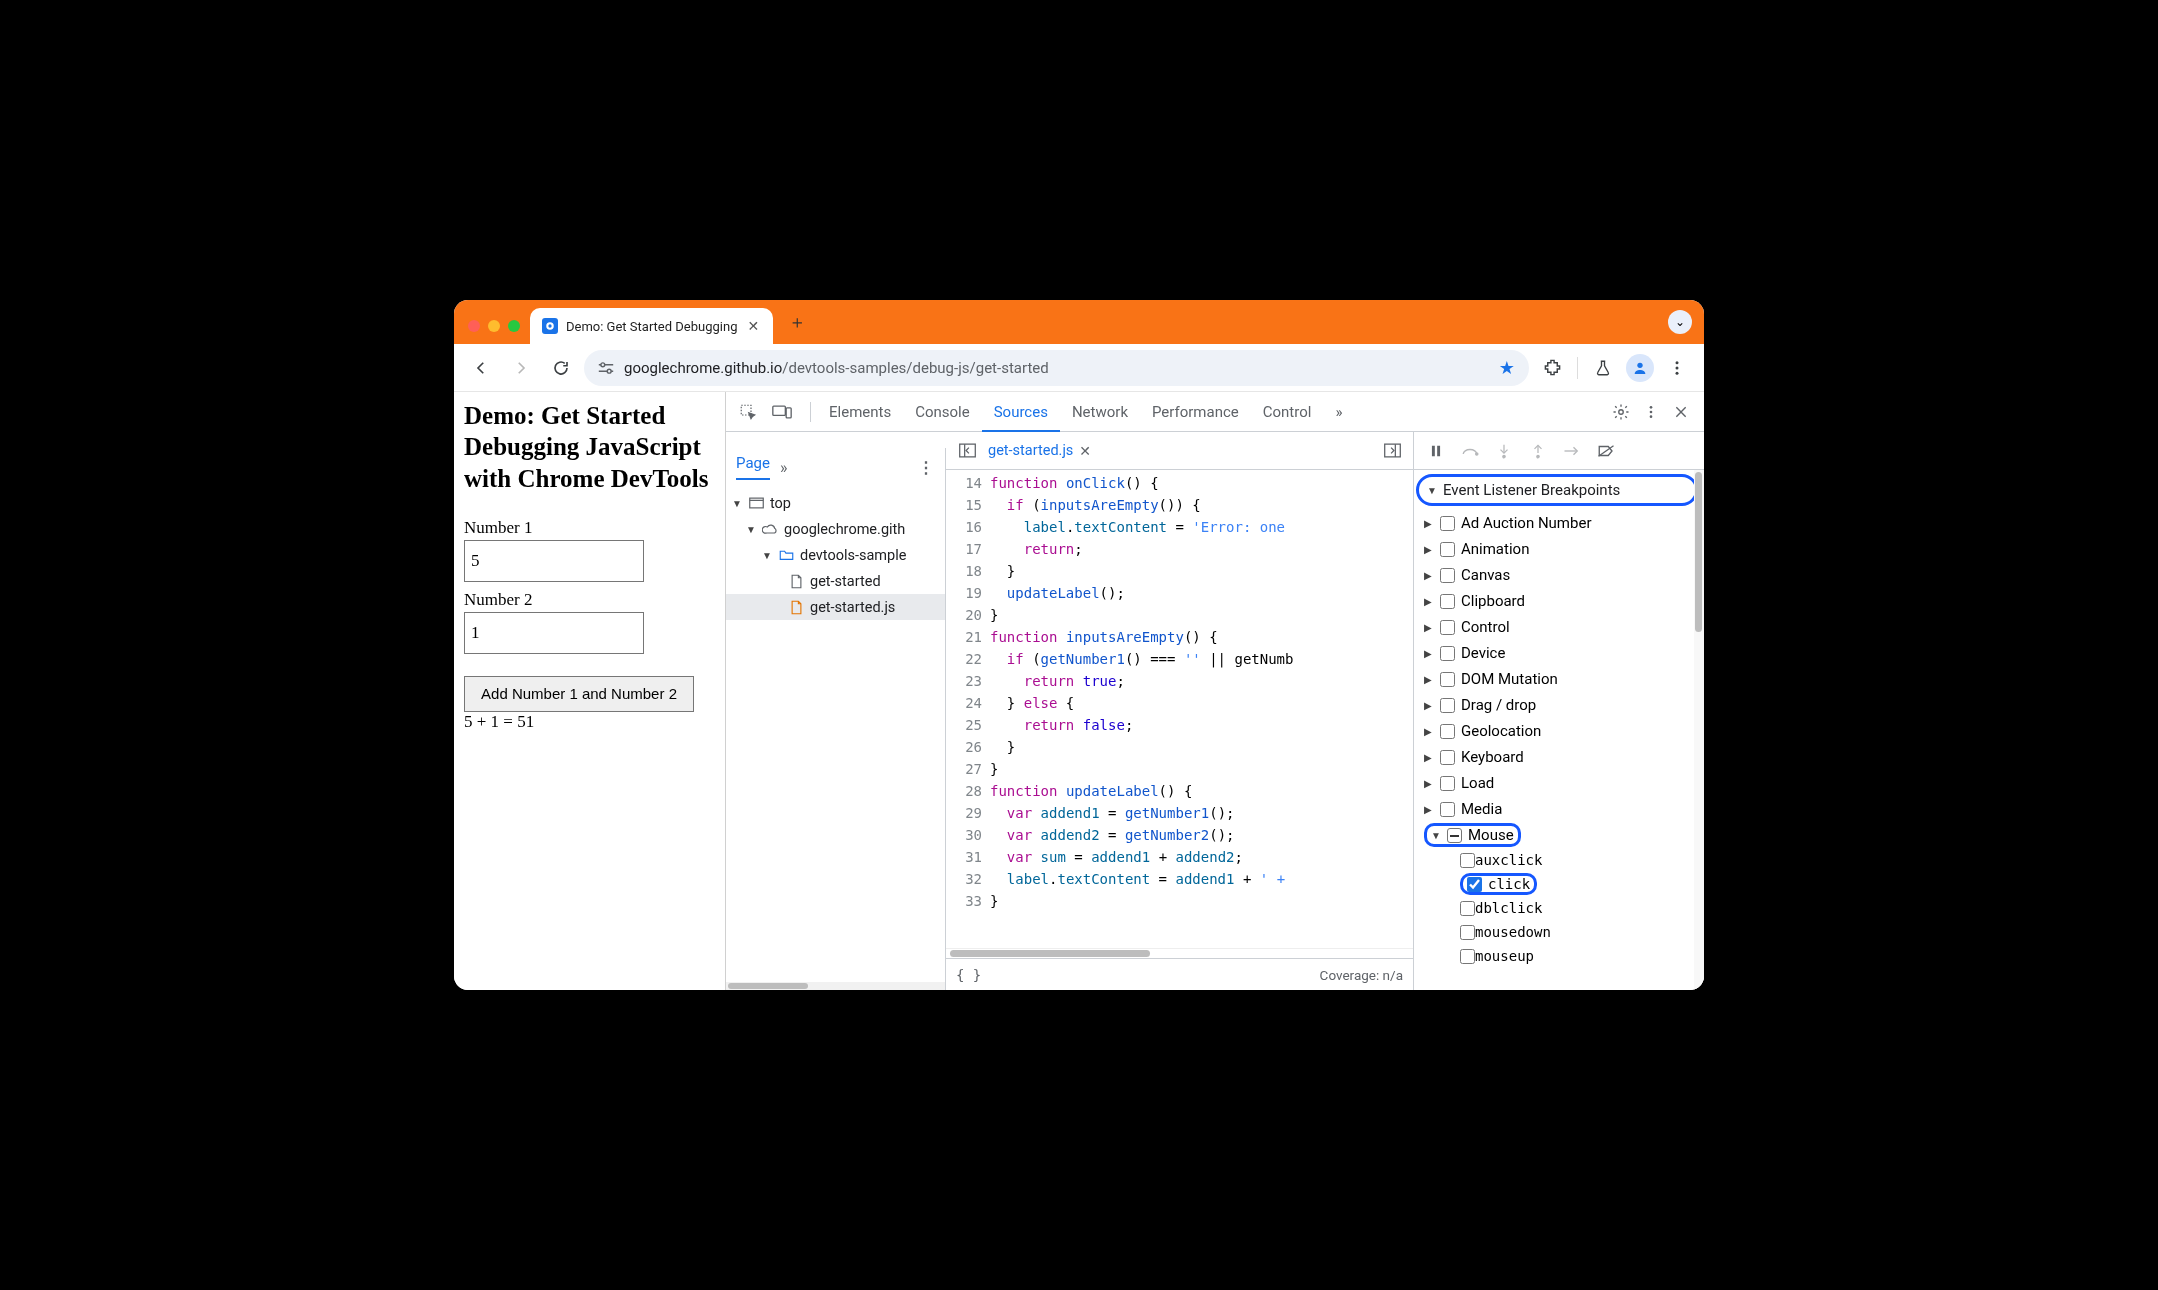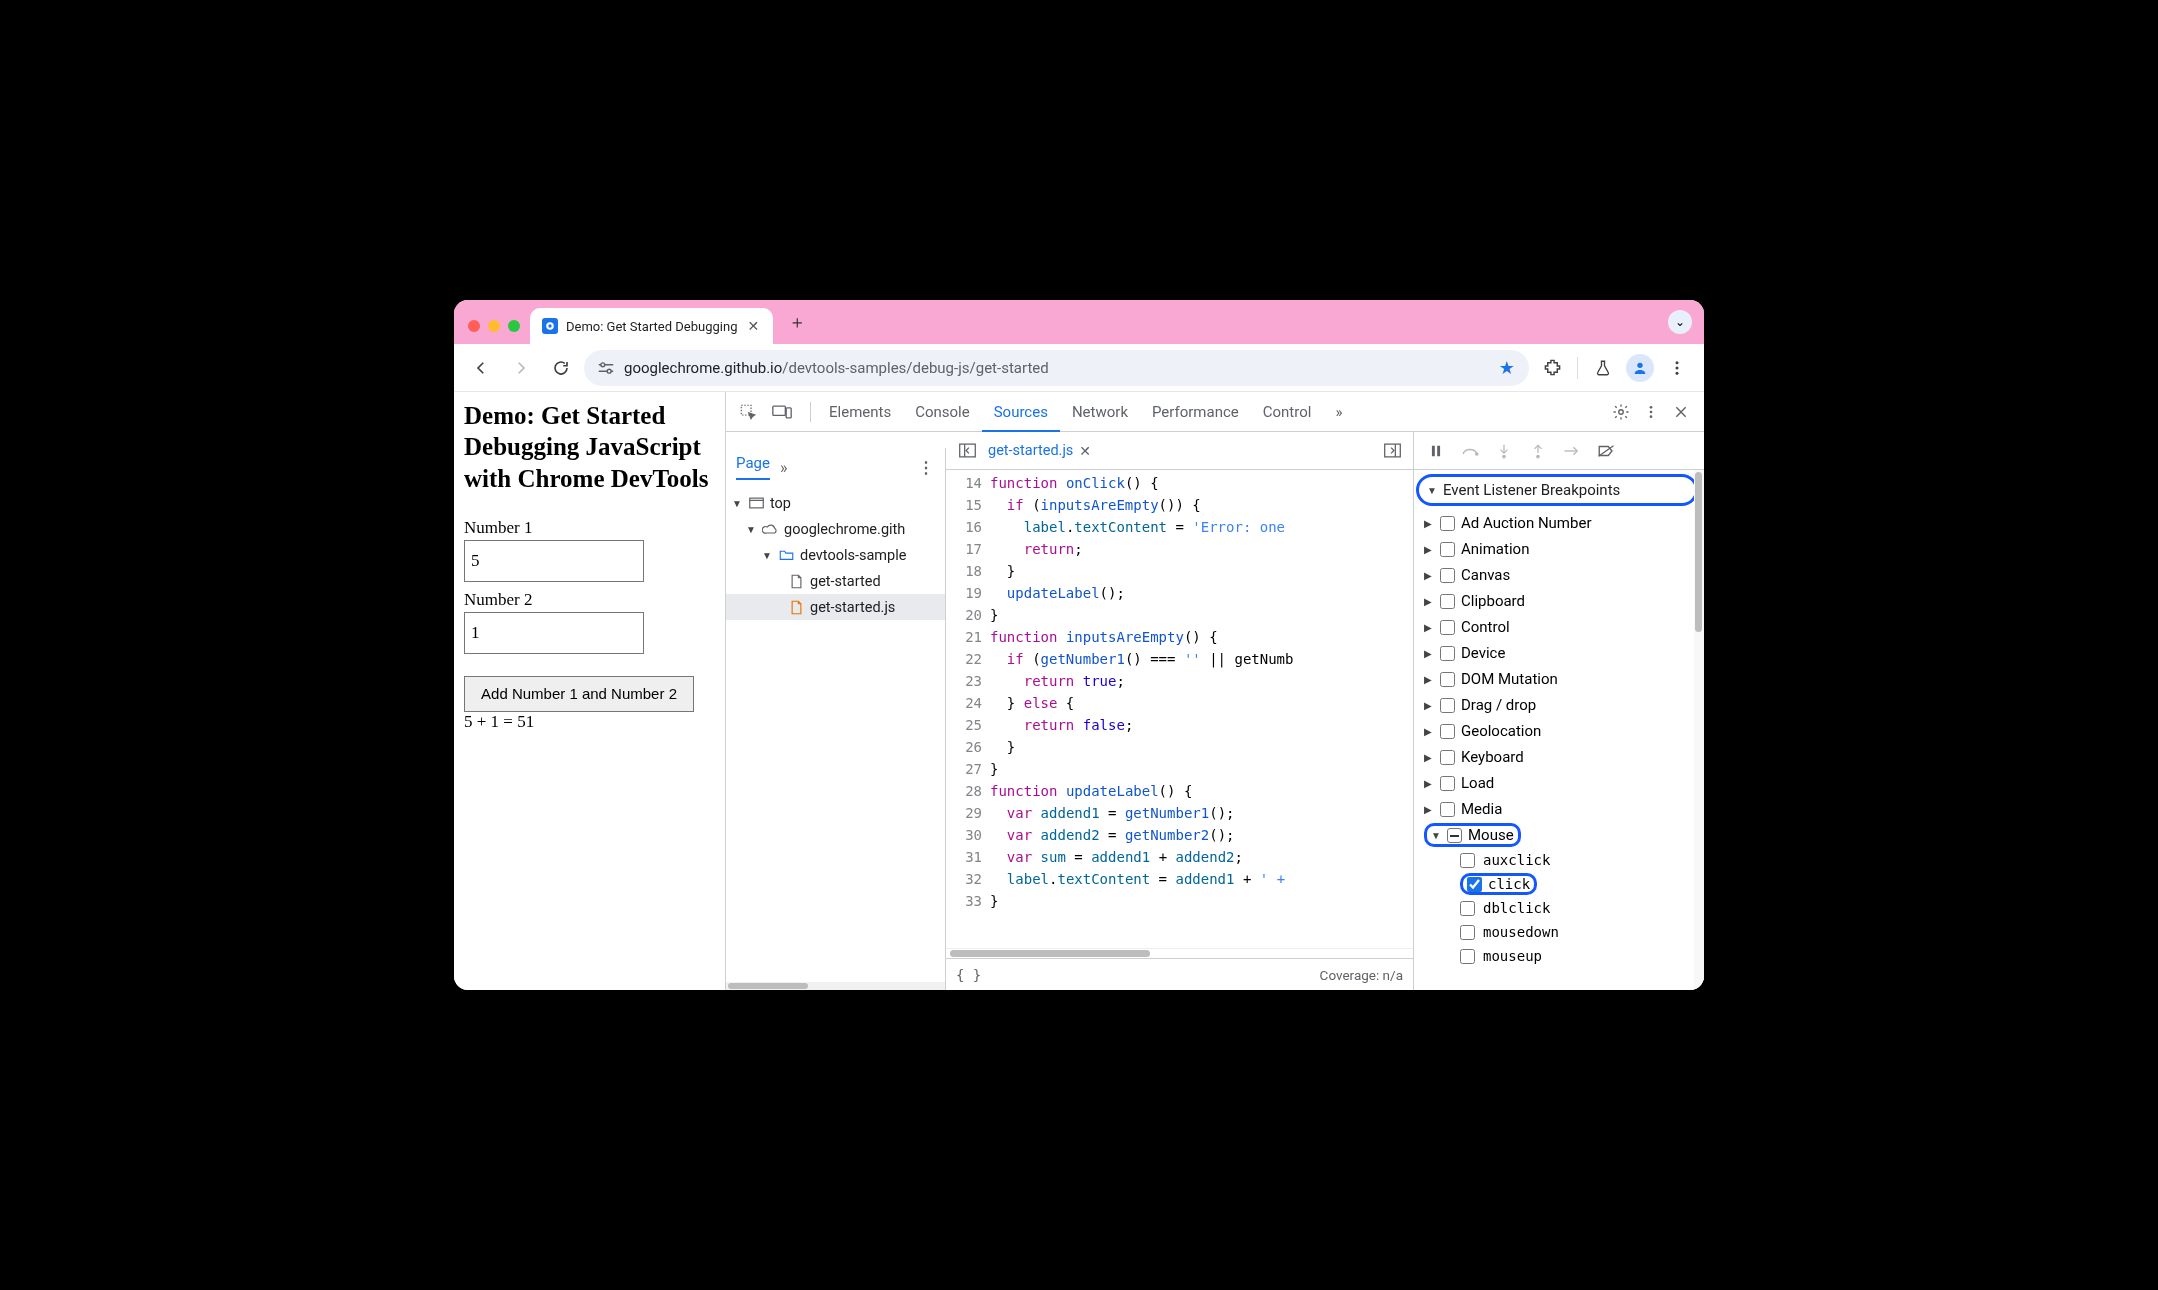--- a/index.html
+++ b/index.html
@@ -18,21 +18,21 @@
     border-radius: 14px;
     overflow: hidden;
     box-shadow: 0 20px 60px rgba(0,0,0,0.5);
     display: flex;
     flex-direction: column;
   }
 
   
   .tabstrip {
     height: 44px;
-    background: #f9a8d4;
+    background: #f97316;
     display: flex;
     align-items: flex-end;
     padding: 0 10px;
     position: relative;
   }
   .traffic-lights { display:flex; gap:8px; align-items:center; margin:0 10px 12px 4px; }
   .tl { width:12px; height:12px; border-radius:50%; }
   .tl.red{background:#ff5f57;} .tl.yellow{background:#febc2e;} .tl.green{background:#28c840;}
   .tab {
     height: 36px;
@@ -144,21 +144,21 @@
   .dbg-bar .ico.dim{opacity:.45;}
   .section-head{
     display:flex; align-items:center; gap:6px; padding:4px 8px; font-size:15px; color:#202124; cursor:pointer;
   }
   .hl{ border:3px solid #1557ff; border-radius:16px; }
   .hl-inline{ border:3px solid #1557ff; border-radius:10px; padding:0 4px; display:inline-flex; align-items:center; gap:6px;}
   .cat-list{ flex:1; overflow:auto; font-size:15px; padding:2px 2px 6px 4px;}
   .cat{ display:flex; align-items:center; gap:6px; height:26px; padding-left:6px;}
   .cat .tri{ color:#444;}
   .cat input[type=checkbox]{ width:15px; height:15px;}
-  .subcat{ display:flex; align-items:center; gap:8px; height:24px; padding-left:42px; font-family:Menlo,Consolas,monospace; font-size:14px;}
+  .subcat{ display:flex; align-items:center; gap:0; height:24px; padding-left:42px; font-family:Menlo,Consolas,monospace; font-size:14px;}
   .subcat input[type=checkbox]{ width:15px;height:15px;}
   .right-vscroll{ position:absolute; right:0; top:38px; bottom:0; width:10px; background:#f8f8f8;}
   .right-vscroll .thumb{ position:absolute; top:2px; width:7px; left:1px; height:160px; background:#bdbdbd; border-radius:4px;}
 
   .chk-indeterminate{
      appearance:none; width:15px;height:15px; border:1px solid #767676; border-radius:3px; position:relative; background:#fff;
   }
   .chk-indeterminate::after{ content:""; position:absolute; left:2px; right:2px; top:6px; height:2px; background:#333;}
   .chk-checked{ accent-color:#1a73e8; }
 

